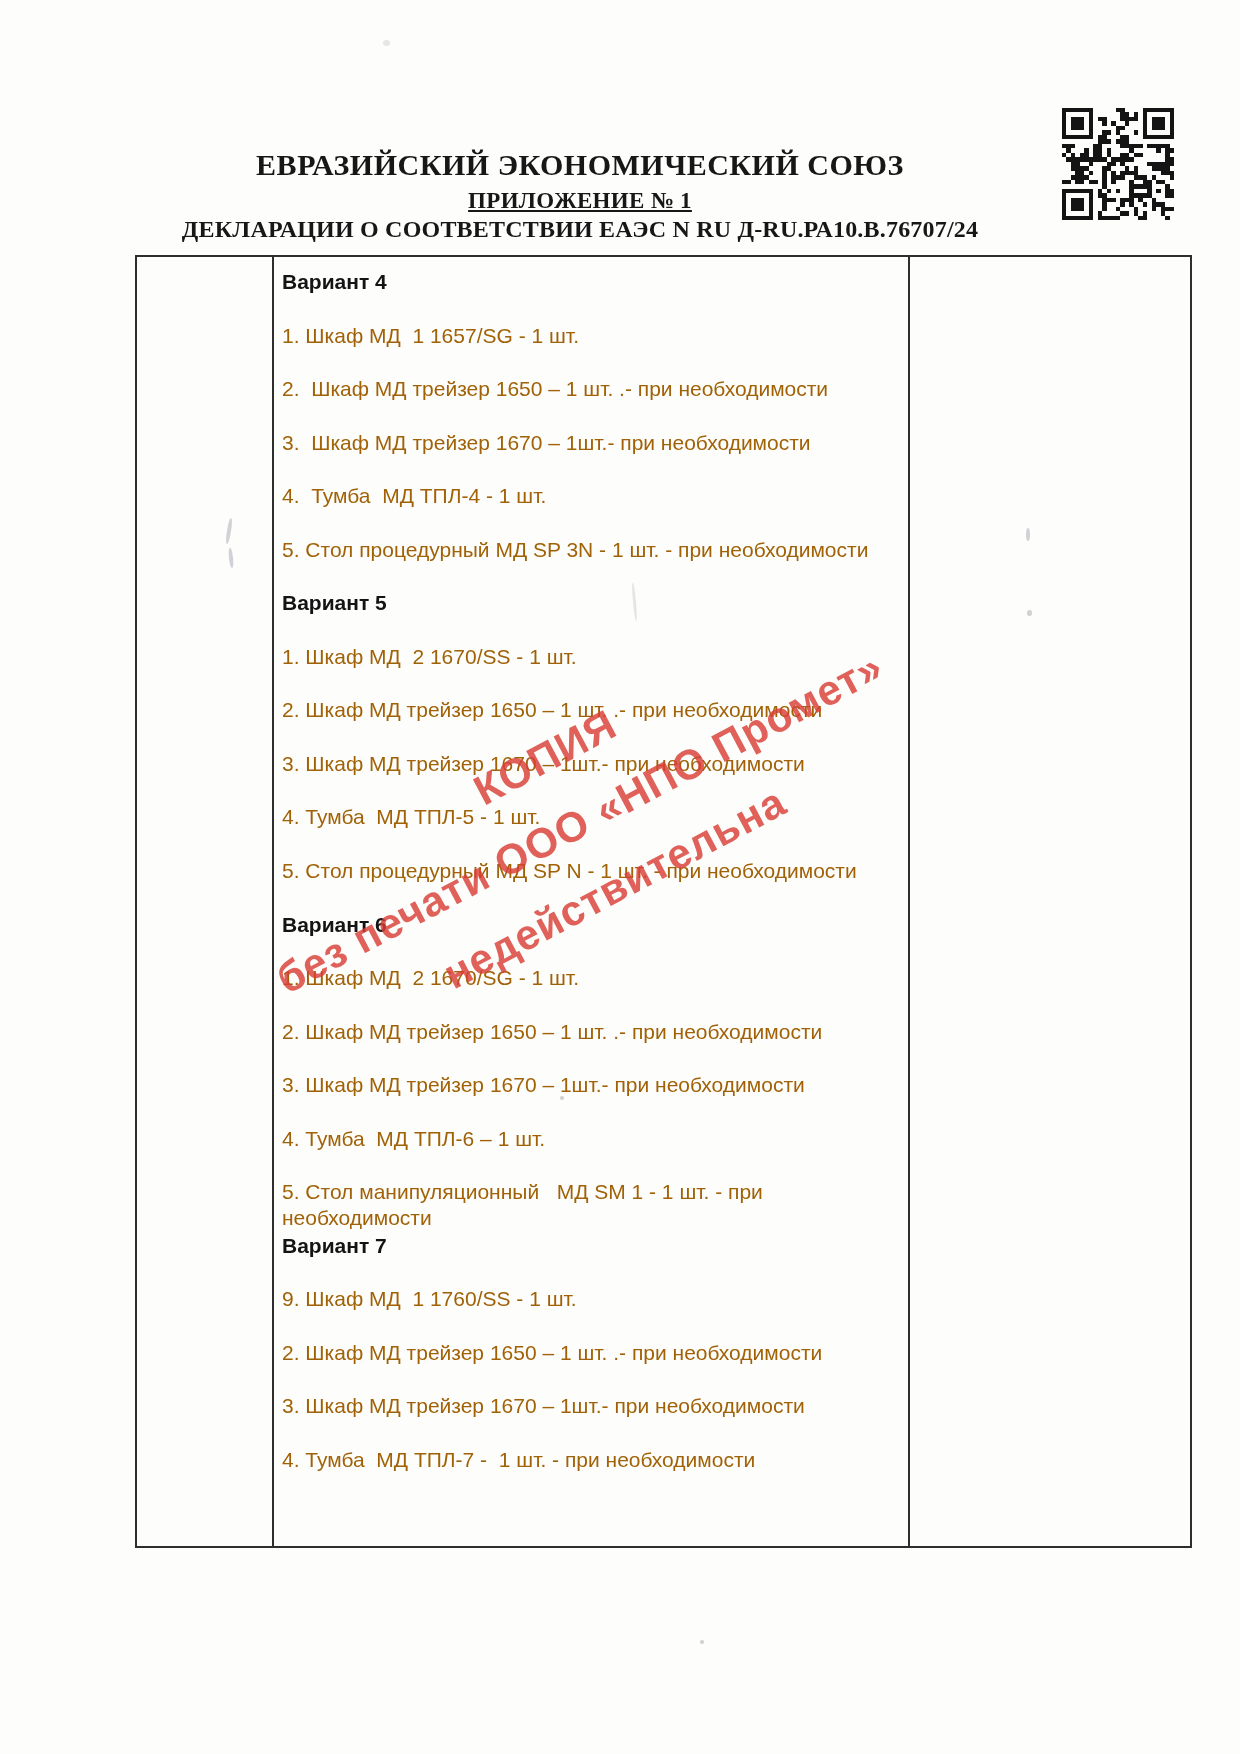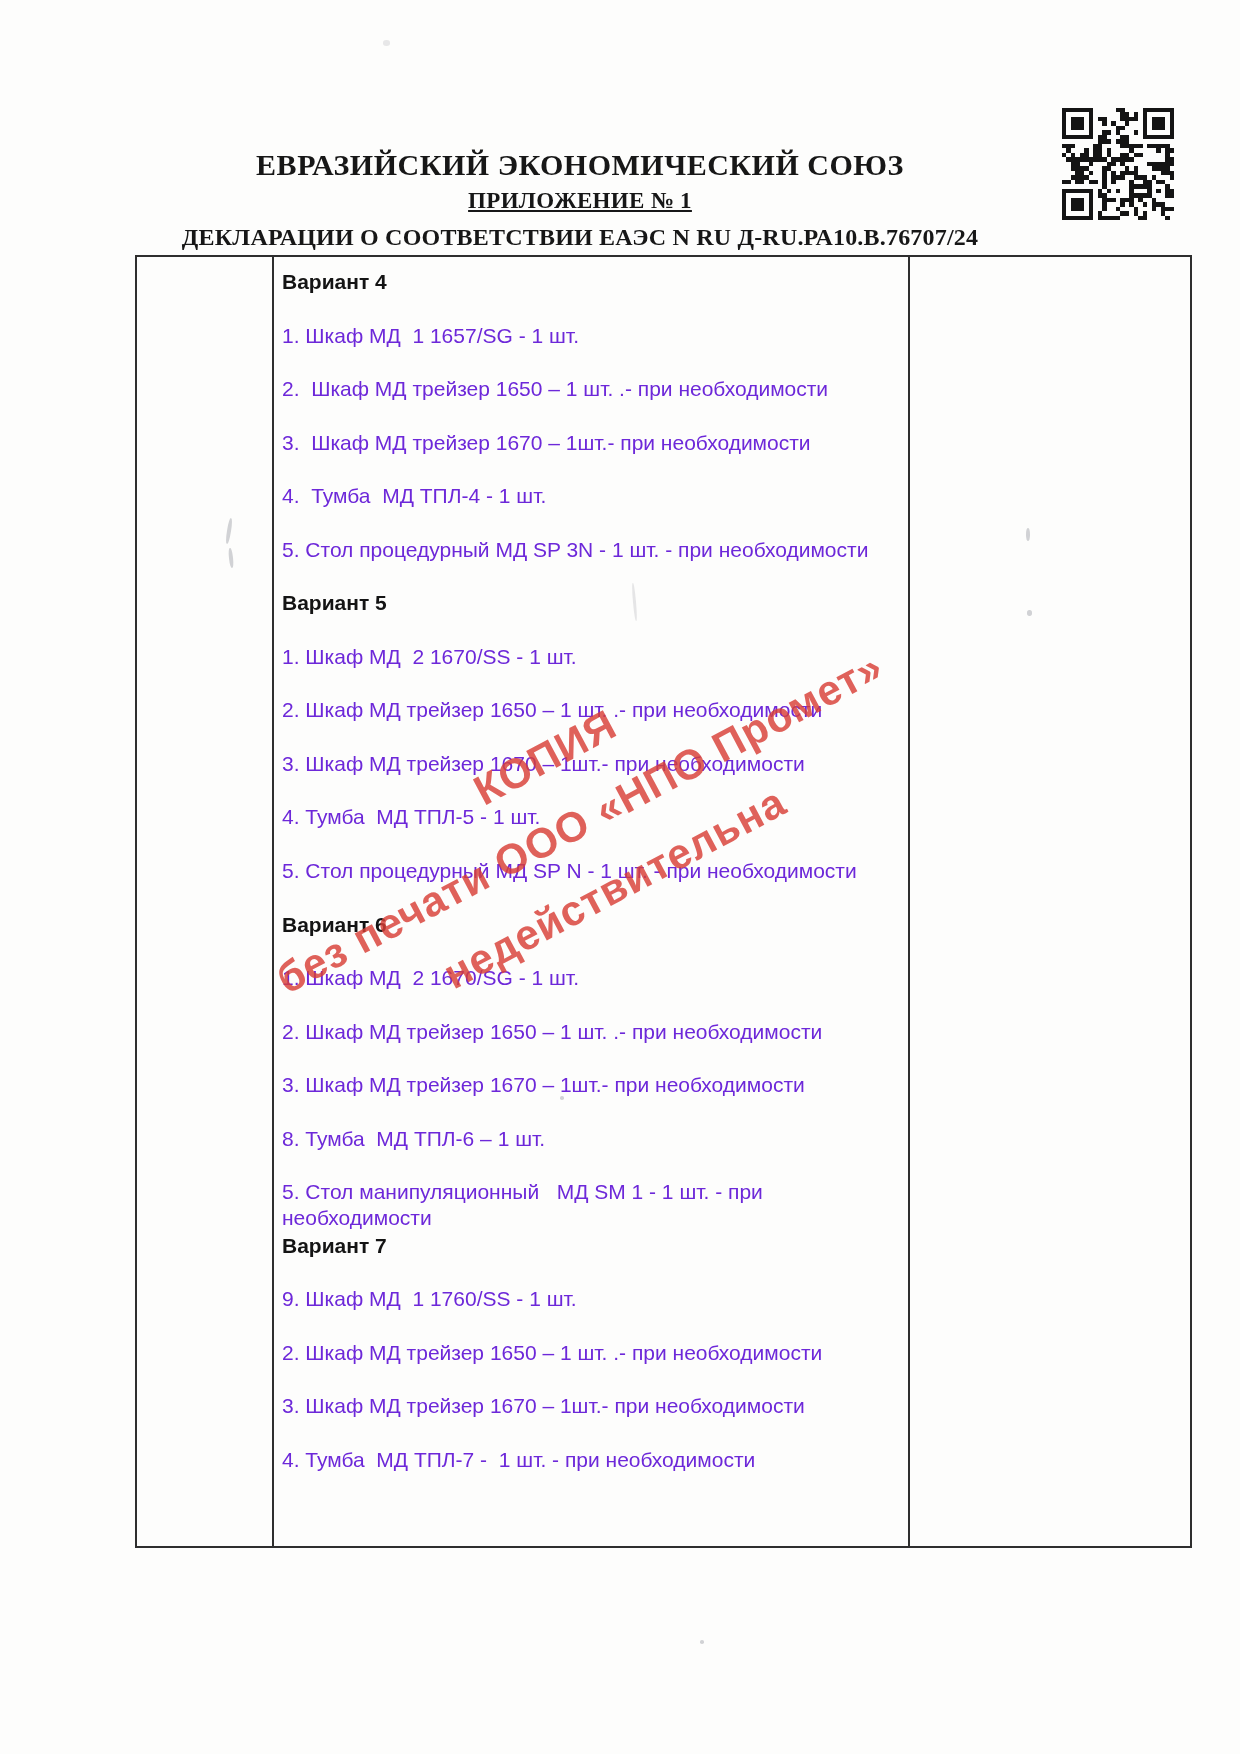--- a/index.html
+++ b/index.html
@@ -15,21 +15,21 @@
 
   
   .doc-header{
     position:absolute;left:80px;top:148px;width:1000px;
     text-align:center;
     font-family:"Liberation Serif",serif;
     font-weight:700;color:#171717;
   }
   .doc-header .h1{font-size:30px;line-height:34px;letter-spacing:.5px;}
   .doc-header .h2{font-size:23px;line-height:26px;margin-top:6px;letter-spacing:.3px;text-decoration:underline;}
-  .doc-header .h3{font-size:24px;line-height:27px;margin-top:10px;letter-spacing:.2px;}
+  .doc-header .h3{font-size:24px;line-height:27px;margin-top:2px;letter-spacing:.2px;}
 
   
   .qr{position:absolute;left:1062px;top:108px;width:112px;height:112px;}
 
   
   .doc-table{
     position:absolute;left:135px;top:255px;width:1057px;height:1293px;
     border:2px solid #2e2e2e;box-sizing:border-box;
     background:transparent;
   }
@@ -38,21 +38,21 @@
   .vline.c2{left:771px;}
 
   .rows{
     position:absolute;left:139px;top:0;width:628px;height:100%;
   }
   .row{
     height:53.55px;box-sizing:border-box;
     padding:12px 0 0 6px;
     font-size:21px;line-height:26px;
     white-space:pre-wrap;
-    color:#6d28d9;
+    color:#a16207;
   }
   .row.heading{font-weight:700;color:#141414;}
 
   
   .watermark{
     position:absolute;left:235px;top:712px;width:690px;
     transform:rotate(-28deg);
     text-align:center;
     font-weight:700;
     font-size:42px;line-height:74px;
@@ -402,21 +402,21 @@
         <div class="row heading">Вариант 5</div>
         <div class="row">1. Шкаф МД  2 1670/SS - 1 шт.</div>
         <div class="row">2. Шкаф МД трейзер 1650 – 1 шт. .- при необходимости</div>
         <div class="row">3. Шкаф МД трейзер 1670 – 1шт.- при необходимости</div>
         <div class="row">4. Тумба  МД ТПЛ-5 - 1 шт.</div>
         <div class="row">5. Стол процедурный МД SP N - 1 шт. - при необходимости</div>
         <div class="row heading">Вариант 6</div>
         <div class="row">1. Шкаф МД  2 1670/SG - 1 шт.</div>
         <div class="row">2. Шкаф МД трейзер 1650 – 1 шт. .- при необходимости</div>
         <div class="row">3. Шкаф МД трейзер 1670 – 1шт.- при необходимости</div>
-        <div class="row">8. Тумба  МД ТПЛ-6 – 1 шт.</div>
+        <div class="row">4. Тумба  МД ТПЛ-6 – 1 шт.</div>
         <div class="row">5. Стол манипуляционный   МД SM 1 - 1 шт. - при необходимости</div>
         <div class="row heading">Вариант 7</div>
         <div class="row">9. Шкаф МД  1 1760/SS - 1 шт.</div>
         <div class="row">2. Шкаф МД трейзер 1650 – 1 шт. .- при необходимости</div>
         <div class="row">3. Шкаф МД трейзер 1670 – 1шт.- при необходимости</div>
         <div class="row">4. Тумба  МД ТПЛ-7 -  1 шт. - при необходимости</div>
       </div>
   </div>
 
   <div class="watermark">

